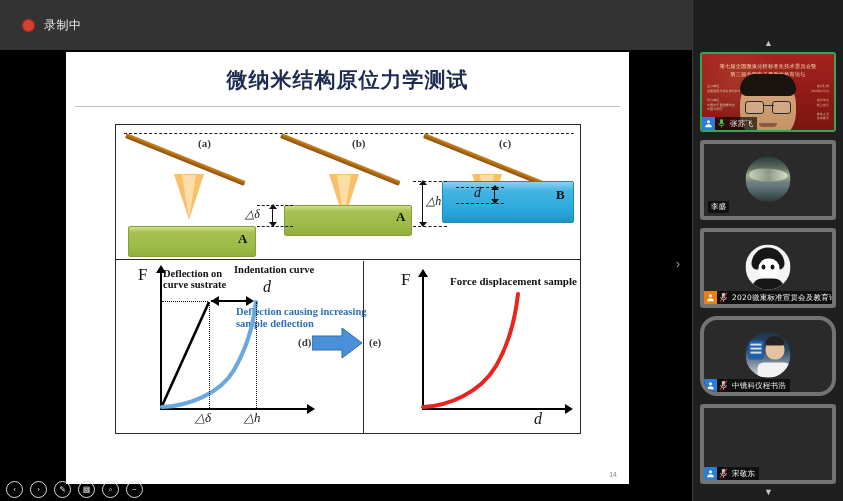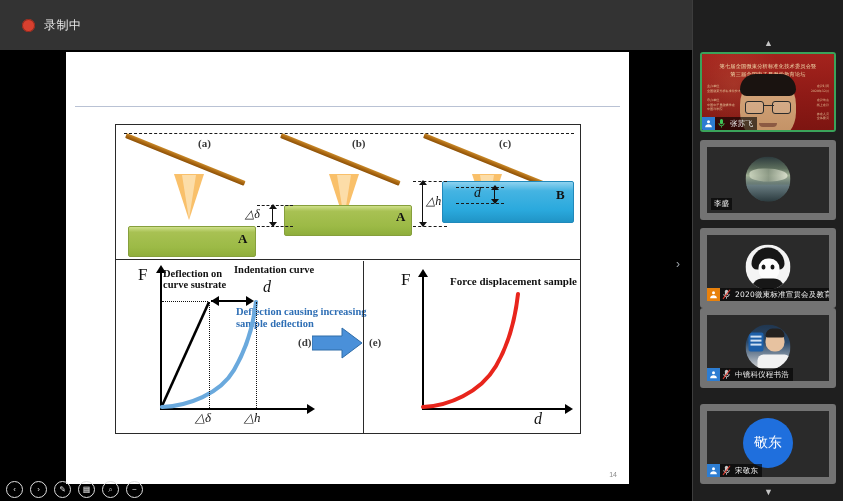--- a/index.html
+++ b/index.html
@@ -331,21 +331,21 @@
   }
   .rail-scroll-up { top: 36px; }
   .rail-scroll-down { bottom: 2px; }
 
   .tile {
     position: absolute;
     left: 7px;
     width: 136px;
     height: 80px;
     background: #2a2a2a;
-    border: 7px solid #737373;
+    border: 4px solid #737373;
     border-radius: 3px;
     box-sizing: border-box;
     overflow: hidden;
   }
   .tile.active { border: 2px solid #3aa35a; }
 
   .tile-video-red {
     position: absolute;
     inset: 0;
     background:
@@ -583,20 +583,21 @@
 <div class="app">
 
   <div class="topbar">
     <div class="rec-dot"></div>
     <div class="rec-label">录制中</div>
   </div>
 
   <div class="stage">
     <div class="slide">
 
+      <div class="slide-title">微纳米结构原位力学测试</div>
       <div class="title-rule"></div>
 
       <div class="fig-outer">
 
         <div class="fig-top">
 
           <div class="dash-top"></div>
 
           <div class="cantilever" style="left:10px; top:8px;">
             <div class="beam" style="left:0; top:0; transform: rotate(22deg);"></div>
@@ -796,21 +797,21 @@
               <rect x="8" y="2" width="8" height="14" rx="4" fill="#c9c9c9"></rect>
               <path d="M5 13a7 7 0 0 0 14 0" stroke="#c9c9c9" stroke-width="2.4" fill="none"></path>
               <rect x="11" y="20" width="2" height="5" fill="#c9c9c9"></rect>
               <line x1="3" y1="25" x2="21" y2="2" stroke="#e03b2f" stroke-width="2.6"></line>
             </svg>
         </div>
         <div class="name-text">2020微束标准宣贯会及教育论坛</div>
       </div>
     </div>
 
-    <div class="tile" style="top:308px;">
+    <div class="tile" style="top:316px;border-radius:17px;">
       <div class="avatar-circle">
         <div class="av-photo">
           <div class="p-badge"></div>
           <div class="p-face"></div>
           <div class="p-hair"></div>
           <div class="p-coat"></div>
         </div>
       </div>
       <div class="name-bar">
         <div class="icon-host">
@@ -825,23 +826,20 @@
               <path d="M5 13a7 7 0 0 0 14 0" stroke="#c9c9c9" stroke-width="2.4" fill="none"></path>
               <rect x="11" y="20" width="2" height="5" fill="#c9c9c9"></rect>
               <line x1="3" y1="25" x2="21" y2="2" stroke="#e03b2f" stroke-width="2.6"></line>
             </svg>
         </div>
         <div class="name-text">中镜科仪程书浩</div>
       </div>
     </div>
 
     <div class="tile" style="top:404px;">
-      <div class="avatar-circle">
-        <div class="av-initials">敬东</div>
-      </div>
       <div class="name-bar">
         <div class="icon-host">
           <svg width="9" height="9" viewBox="0 0 24 24">
               <circle cx="12" cy="7" r="4" fill="#fff"></circle>
               <path d="M3 22c0-5 4-8 9-8s9 3 9 8z" fill="#fff"></path>
             </svg>
         </div>
         <div class="icon-mic">
           <svg width="11" height="11" viewBox="0 0 24 28">
               <rect x="8" y="2" width="8" height="14" rx="4" fill="#c9c9c9"></rect>

